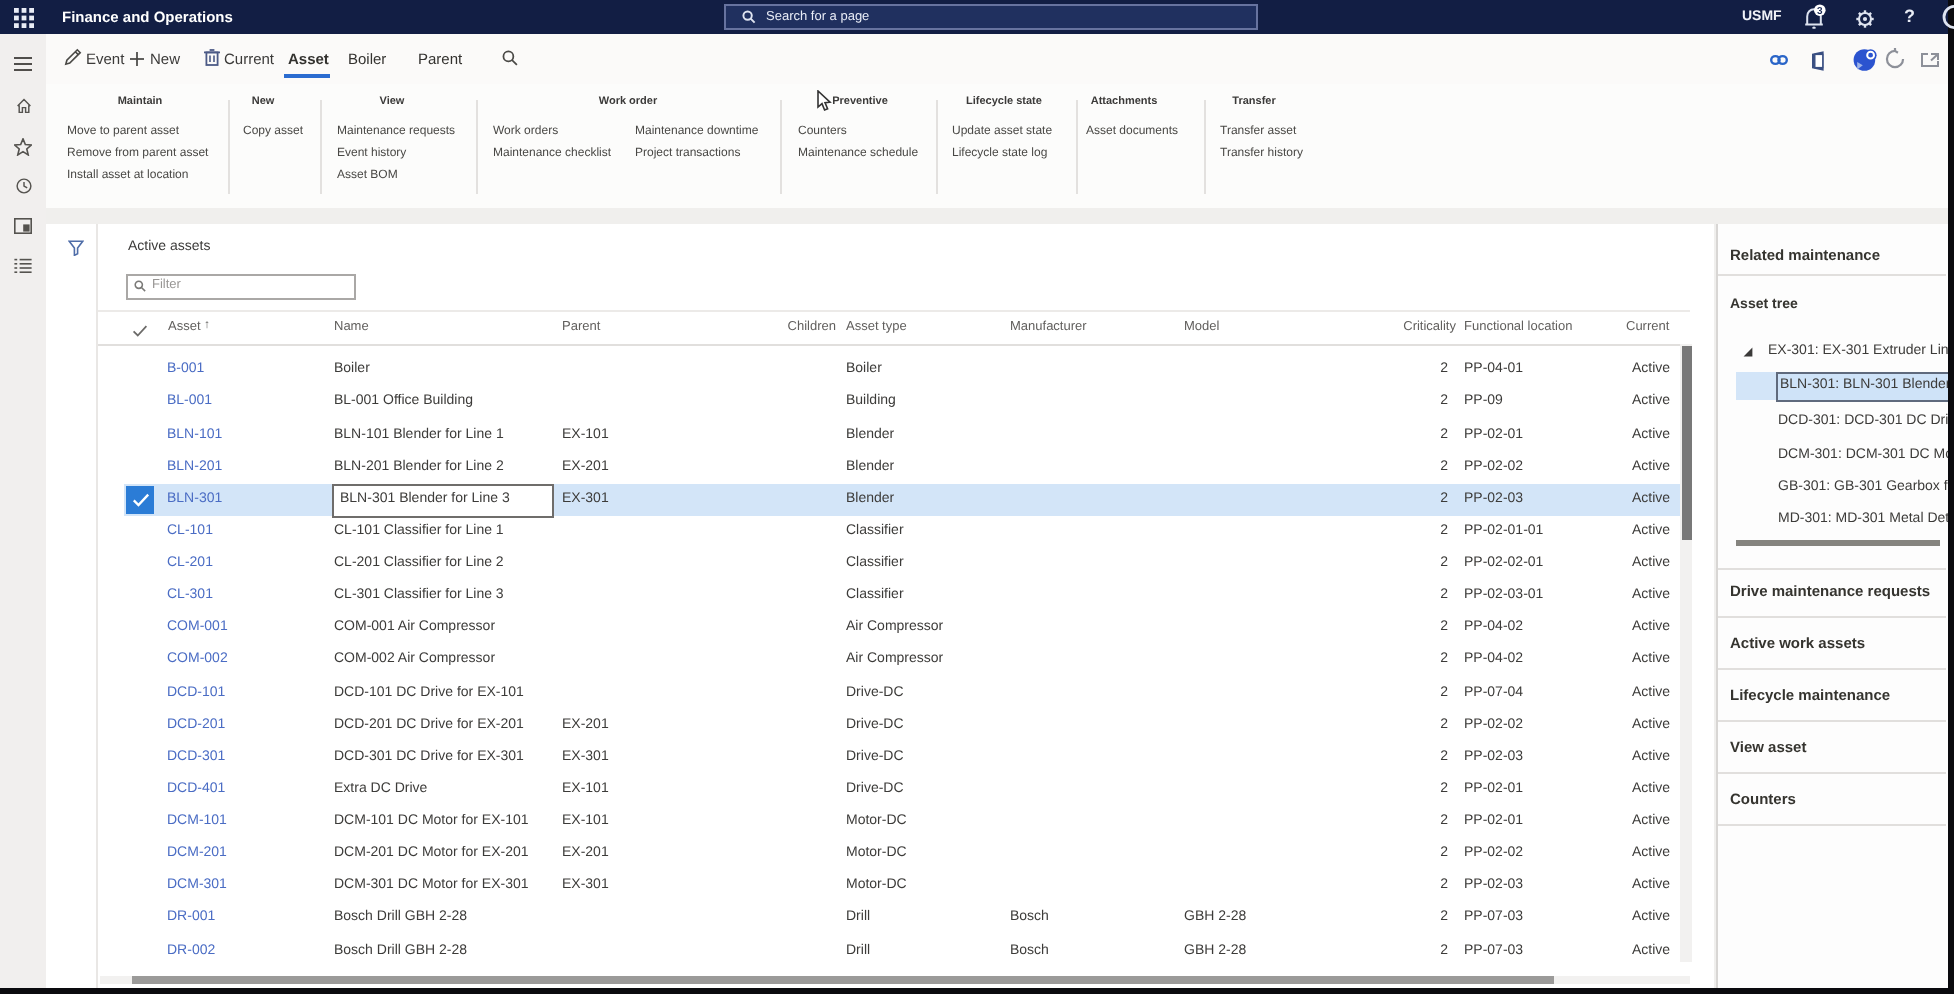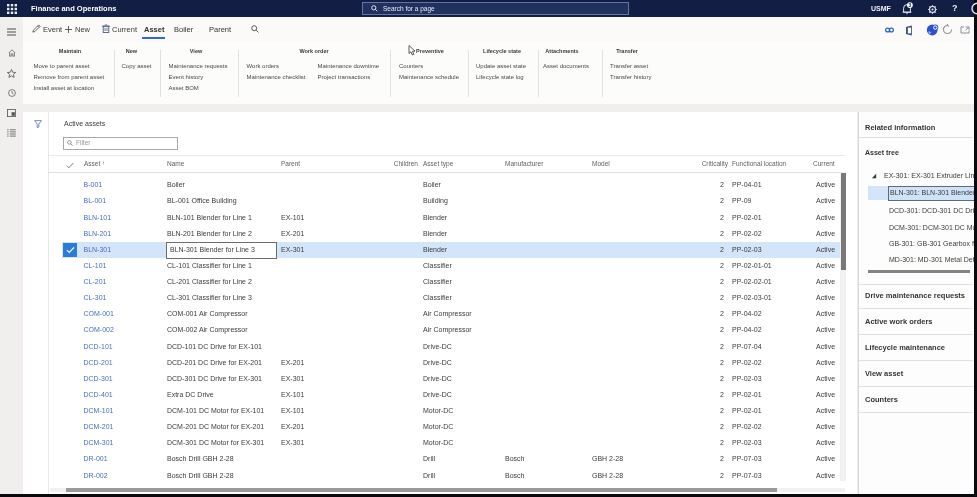--- a/index.html
+++ b/index.html
@@ -355,39 +355,39 @@
 <div class="a cell" style="left:505px;top:470.5px;">Bosch</div>
 <div class="a cell" style="left:592px;top:470.5px;">GBH 2-28</div>
 <div class="a cell" style="left:684px;top:470.5px;width:40px;text-align:right;">2</div>
 <div class="a cell" style="left:732px;top:470.5px;">PP-07-03</div>
 <div class="a cell" style="left:816px;top:470.5px;">Active</div>
 <div class="a" style="left:840px;top:172px;width:6px;height:309px;background:#f2f1f0;"></div>
 <div class="a" style="left:840.5px;top:173px;width:5px;height:97px;background:#787878;"></div>
 <div class="a" style="left:50px;top:487.5px;width:795px;height:4px;background:#f2f1f0;"></div>
 <div class="a" style="left:66px;top:487.5px;width:711px;height:4px;background:#9b9a99;"></div>
 <div class="a rpanel"></div>
-<div class="a rsec" style="left:865px;top:122.5px;">Related information</div>
+<div class="a rsec" style="left:865px;top:122.5px;">Related maintenance</div>
 <div class="a tline" style="left:859px;top:136.5px;width:114px;"></div>
 <div class="a" style="left:865px;top:149px;font-size:7px;font-weight:bold;color:#35342f;">Asset tree</div>
 <svg class="a" style="left:871px;top:172.5px" width="6" height="6" viewBox="0 0 6 6">
 <path d="M5.2 0.8 L5.2 5.2 L0.8 5.2 Z" fill="#3b3a39"></path>
     </svg>
 <div class="a titem" style="left:884px;top:170.5px;">EX-301: EX-301 Extruder Line</div>
 <div class="a" style="left:868px;top:186px;width:106px;height:14px;background:#d3e5f8;"></div>
 <div class="a" style="left:887.5px;top:186px;width:86px;height:13px;background:#cfe3f8;border:1px solid #5f6a7d;"></div>
 <div class="a titem" style="left:890px;top:188px;">BLN-301: BLN-301 Blender</div>
 <div class="a titem" style="left:889px;top:205.8px;">DCD-301: DCD-301 DC Driv</div>
 <div class="a titem" style="left:889px;top:222.8px;">DCM-301: DCM-301 DC Mo</div>
 <div class="a titem" style="left:889px;top:239px;">GB-301: GB-301 Gearbox fo</div>
 <div class="a titem" style="left:889px;top:254.8px;">MD-301: MD-301 Metal Det</div>
 <div class="a" style="left:868px;top:269.5px;width:102px;height:3.5px;background:#85847f;"></div>
 <div class="a tline" style="left:859px;top:283.5px;width:114px;"></div>
 <div class="a rsec" style="left:865px;top:290.5px;">Drive maintenance requests</div>
 <div class="a tline" style="left:859px;top:308px;width:114px;"></div>
-<div class="a rsec" style="left:865px;top:316.5px;">Active work orders</div>
+<div class="a rsec" style="left:865px;top:316.5px;">Active work assets</div>
 <div class="a tline" style="left:859px;top:334px;width:114px;"></div>
 <div class="a rsec" style="left:865px;top:342.5px;">Lifecycle maintenance</div>
 <div class="a tline" style="left:859px;top:360px;width:114px;"></div>
 <div class="a rsec" style="left:865px;top:368.5px;">View asset</div>
 <div class="a tline" style="left:859px;top:386px;width:114px;"></div>
 <div class="a rsec" style="left:865px;top:394.5px;">Counters</div>
 <div class="a tline" style="left:859px;top:412px;width:114px;"></div>
 </div>
 <div class="a" style="left:974px;top:0px;width:3px;height:497px;background:#0a0a0e;"></div>
 <div class="a" style="left:0px;top:494px;width:977px;height:3px;background:#0a0a0e;"></div>

